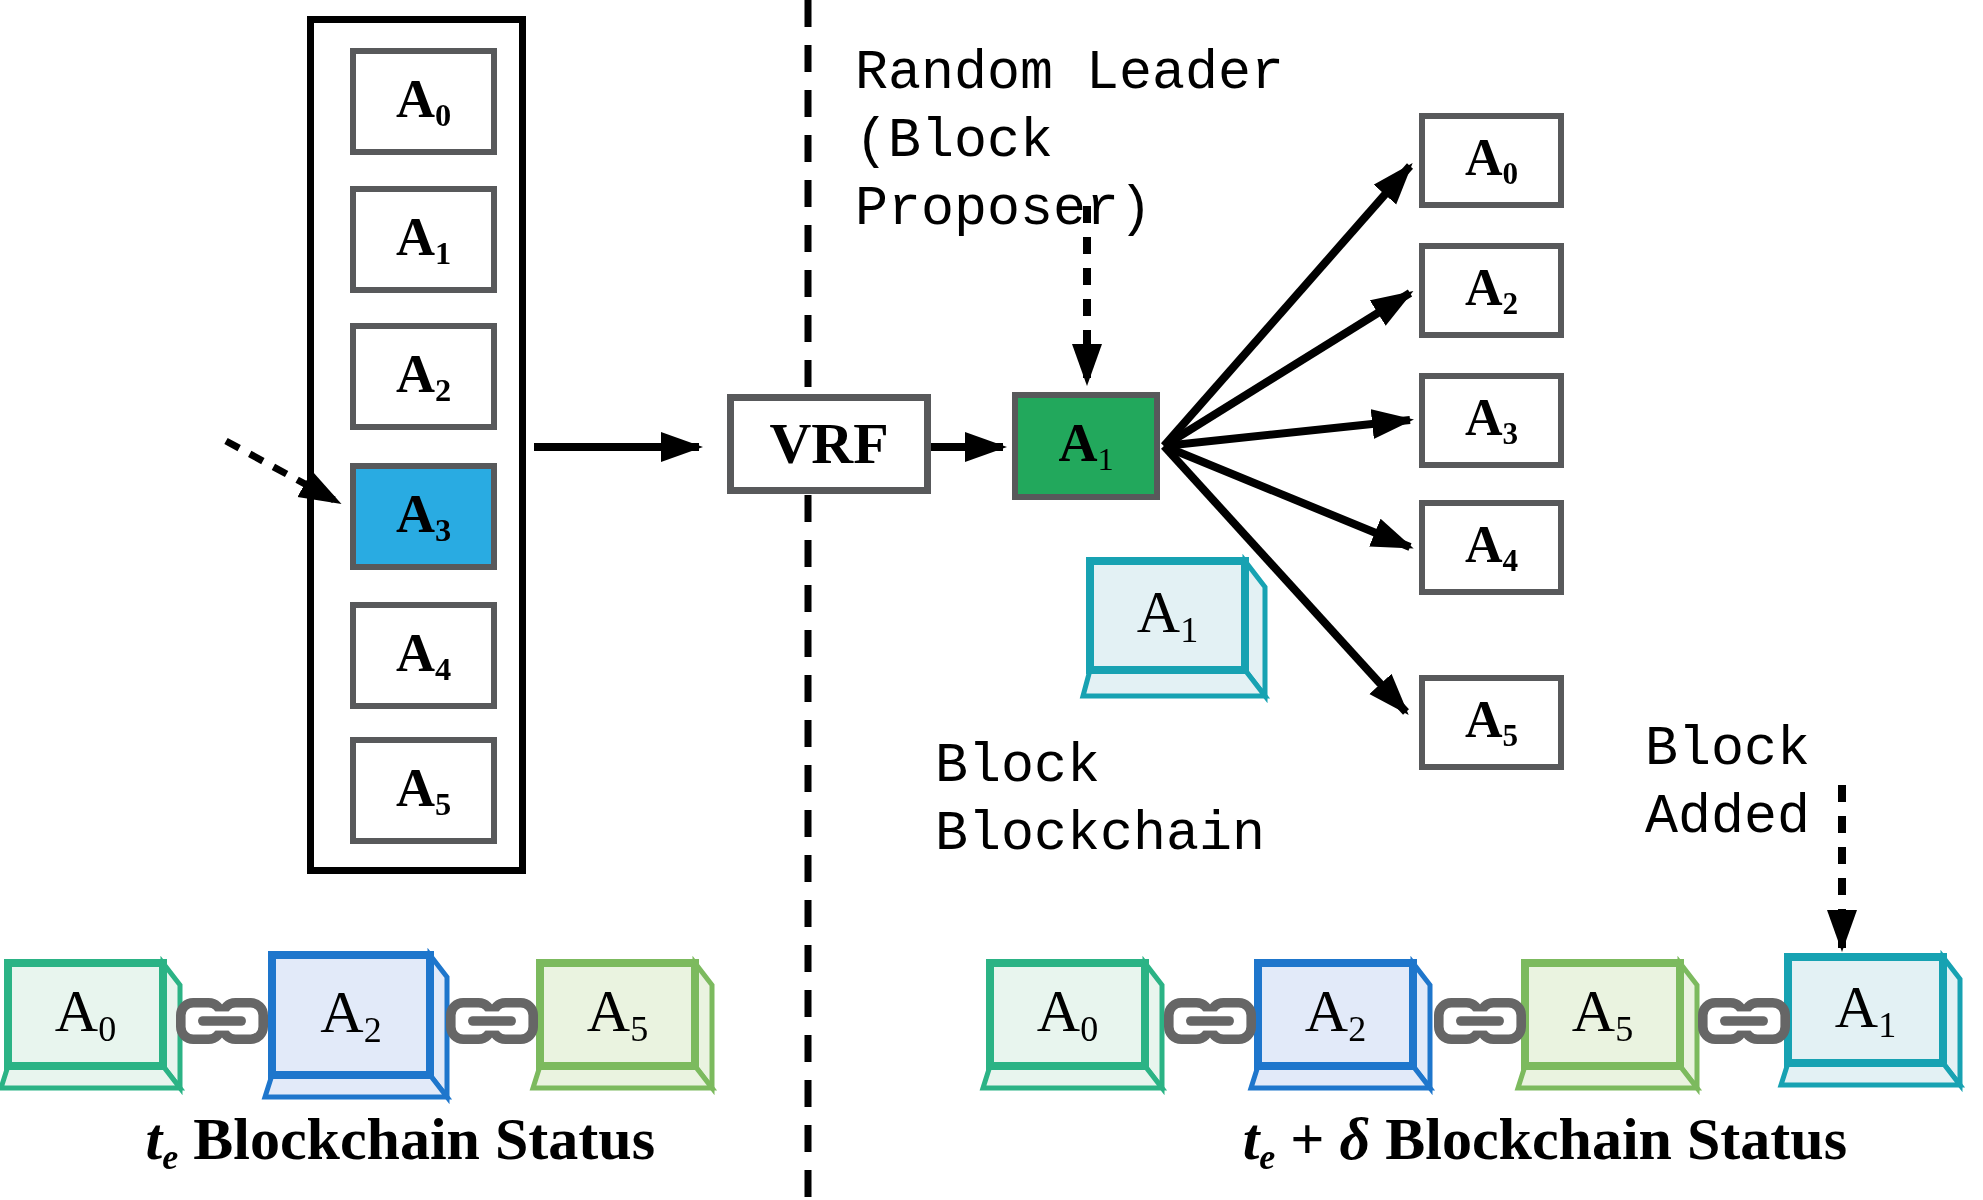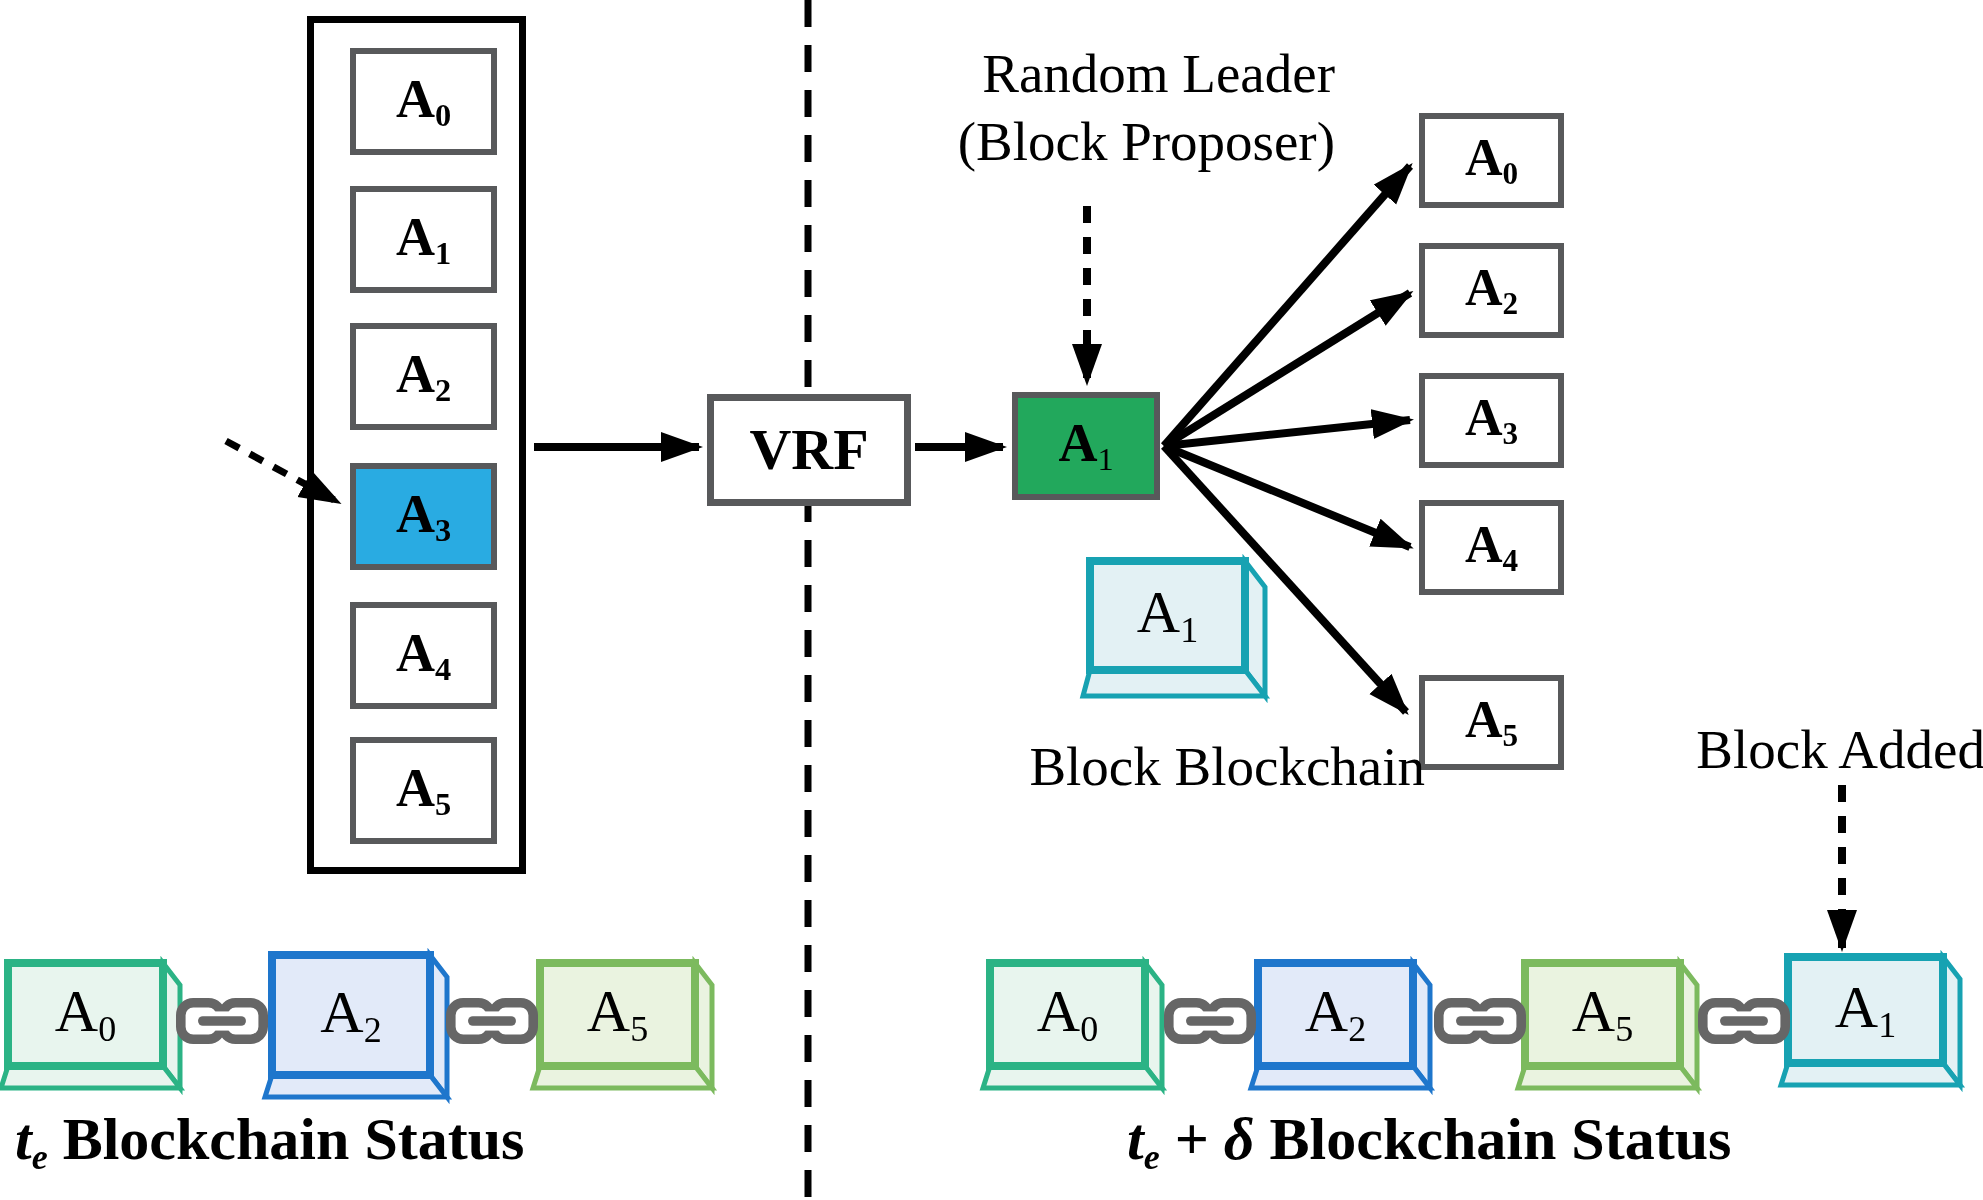--- a/index.html
+++ b/index.html
@@ -23,22 +23,22 @@
     display:flex;align-items:center;justify-content:center;
     font-weight:bold;font-size:58px;line-height:1;
   }
   .sub{font-size:0.60em;line-height:1;vertical-align:-0.28em;}
   .sub.reg{font-weight:400;}
   
   .blocklbl{
     z-index:2;display:flex;align-items:center;justify-content:center;
     font-size:60px;font-weight:400;line-height:1;
   }
-  .txt{z-index:2;text-align:right;font-size:54px;line-height:1.24;}
-  .caption{z-index:2;text-align:left;font-size:60px;font-weight:bold;line-height:1.1;}
+  .txt{z-index:2;text-align:left;font-size:54px;line-height:1.24;font-family:Liberation Mono, monospace;}
+  .caption{z-index:2;text-align:right;font-size:60px;font-weight:bold;line-height:1.1;}
   .caption .ital{font-style:italic;}
   .caption .sub{font-style:italic;}
 </style>
 </head>
 <body>
 
 <div id="canvas">
 
   <svg id="linework" width="1983" height="1200" viewBox="0 0 1983 1200">
     <defs>
@@ -131,21 +131,21 @@
     <span><span>A</span><span class="sub">3</span></span>
   </div>
   <div class="abs node" style="left:350px;top:602px;width:147px;height:107px">
     <span><span>A</span><span class="sub">4</span></span>
   </div>
   <div class="abs node" style="left:350px;top:737px;width:147px;height:107px">
     <span><span>A</span><span class="sub">5</span></span>
   </div>
 
 
-  <div class="abs vrf" style="left:707px;top:394px;width:204px;height:112px">
+  <div class="abs vrf" style="left:727px;top:394px;width:204px;height:100px">
     <span>VRF</span>
   </div>
 
   <div class="abs node green" style="left:1012px;top:392px;width:148px;height:108px">
     <span><span>A</span><span class="sub reg">1</span></span>
   </div>
 
   <div class="abs txt" style="left:855px;top:40px;width:480px;font-size:55px">Random Leader (Block Proposer)</div>
 
   <div class="abs node" style="left:1419px;top:113px;width:145px;height:95px;font-size:52px">

